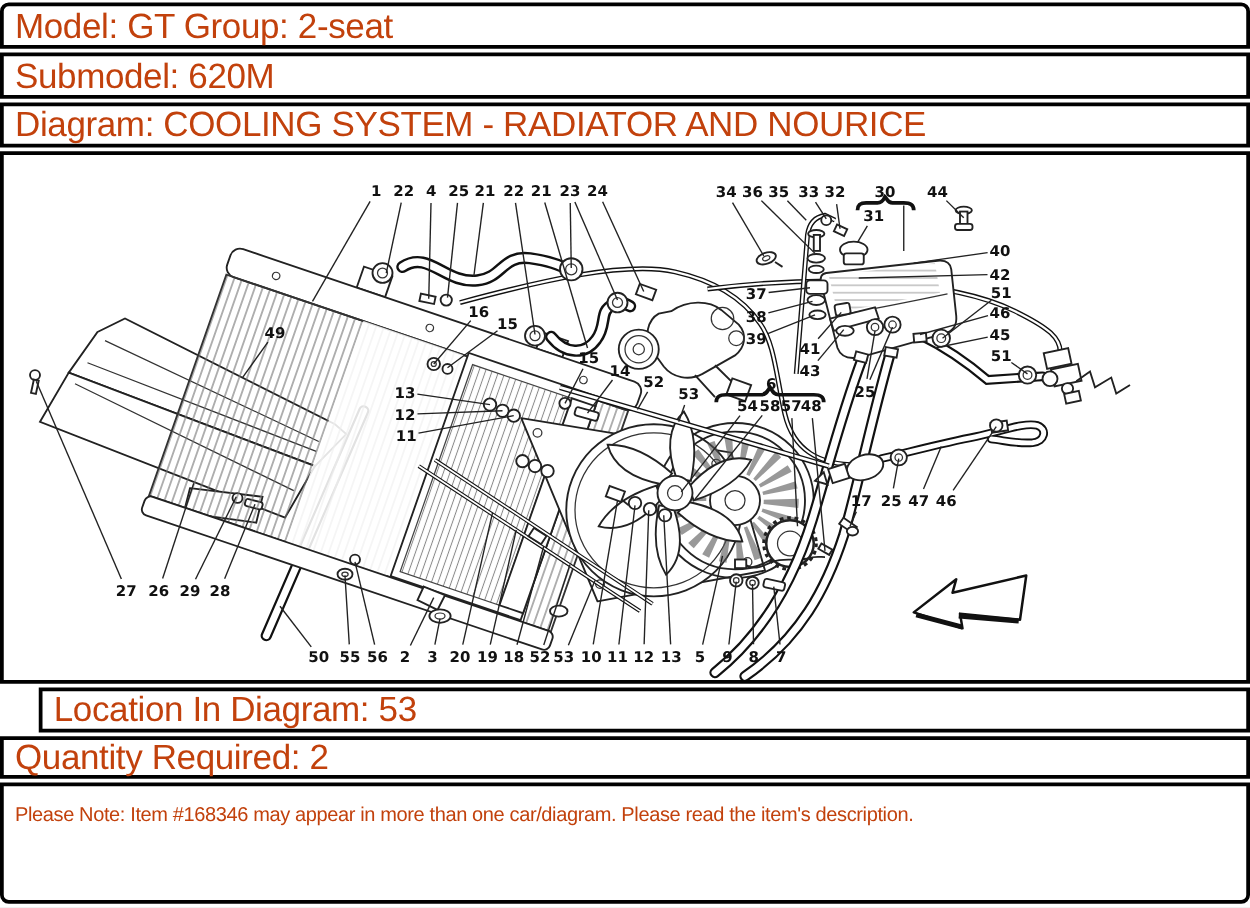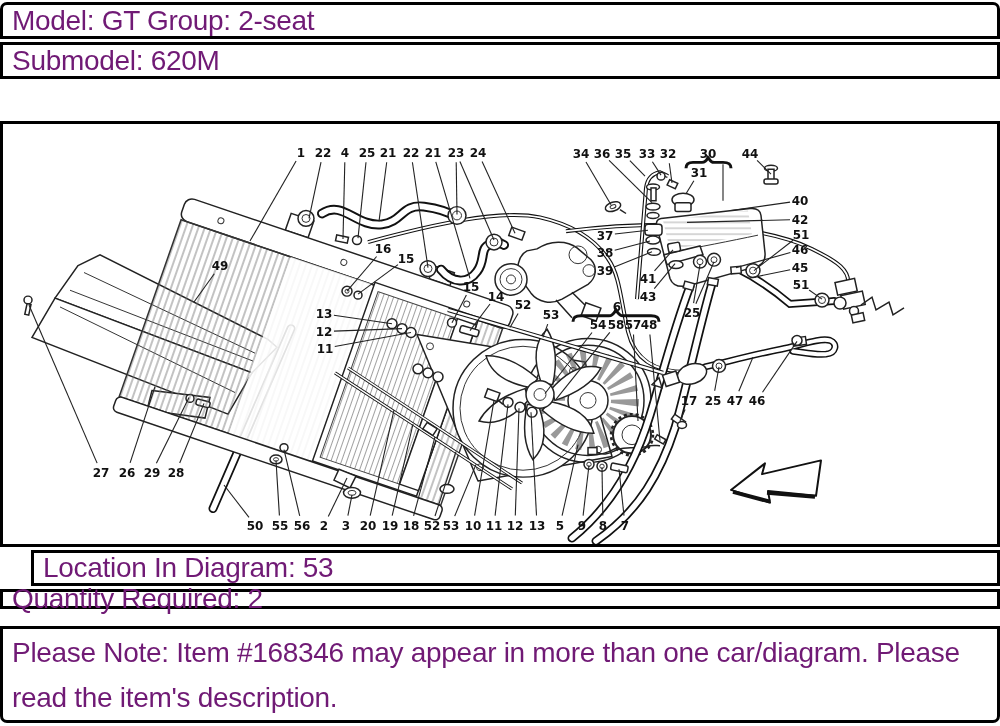--- a/index.html
+++ b/index.html
@@ -1,46 +1,49 @@
 <!DOCTYPE html>
 <html><head>
 <meta charset="utf-8">
 <style>
   html,body{margin:0;padding:0;background:#e8e8e8;}
   .page{position:relative;width:1000px;height:726px;background:#ffffff;
-        font-family:"Liberation Sans",sans-serif;color:#701a75;overflow:hidden;}
+        font-family:"Liberation Sans",sans-serif;color:#c2410c;overflow:hidden;}
   .row{position:absolute;left:0;right:0;border:3px solid #000;background:#fff;
        display:flex;align-items:center;box-sizing:border-box;}
   .row-text{font-size:28px;letter-spacing:-0.3px;padding-left:9px;white-space:nowrap;}
   #row-model{top:2px;height:37px;border-radius:7px 7px 0 0;}
   #row-submodel{top:42px;height:37px;}
   #row-diagramname{top:82px;height:36px;}
   #diagram-box{top:121px;height:426px;}
   #row-location{top:550px;height:36px;margin-left:31px;}
-  #row-quantity{top:589px;height:20px;}
+  #row-quantity{top:589px;height:34px;}
   #row-note{top:626px;height:97px;align-items:flex-start;border-radius:0 0 7px 7px;}
-  #row-note .row-text{white-space:normal;line-height:45px;padding-top:1px;padding-right:16px;font-size:28px;}
+  #row-note .row-text{white-space:normal;line-height:45px;padding-top:1px;padding-right:16px;font-size:16px;}
   #diagram-svg{position:absolute;inset:0;width:100%;height:100%;}
   .callout{font:bold 12px "DejaVu Sans",sans-serif;text-anchor:middle;fill:#111;}
   .leader{stroke:#222;stroke-width:1.1;fill:none;}
   .ln{fill:none;stroke:#222;stroke-width:1.5;}
   .thin{fill:none;stroke:#333;stroke-width:1;}
   .w{fill:#fff;stroke:#222;stroke-width:1.5;}
   .bracket{fill:none;stroke:#111;stroke-width:3;}
 </style>
 </head>
 <body>
 
 <div class="page">
 
   <div class="row" id="row-model">
     <span class="row-text">Model: GT Group: 2-seat</span>
   </div>
   <div class="row" id="row-submodel">
     <span class="row-text">Submodel: 620M</span>
+  </div>
+  <div class="row" id="row-diagramname">
+    <span class="row-text">Diagram: COOLING SYSTEM - RADIATOR AND NOURICE</span>
   </div>
 
   <div class="row" id="diagram-box">
     <svg id="diagram-svg" viewBox="3 119 994 427" preserveAspectRatio="none">
       <defs>
         <pattern id="fins" width="6" height="6" patternUnits="userSpaceOnUse">
           <path d="M3 0 V6" stroke="#777" stroke-width="0.9"></path>
         </pattern>
         <pattern id="fins2" width="5" height="5" patternUnits="userSpaceOnUse">
           <path d="M2.5 0 V5" stroke="#888" stroke-width="0.8"></path>

